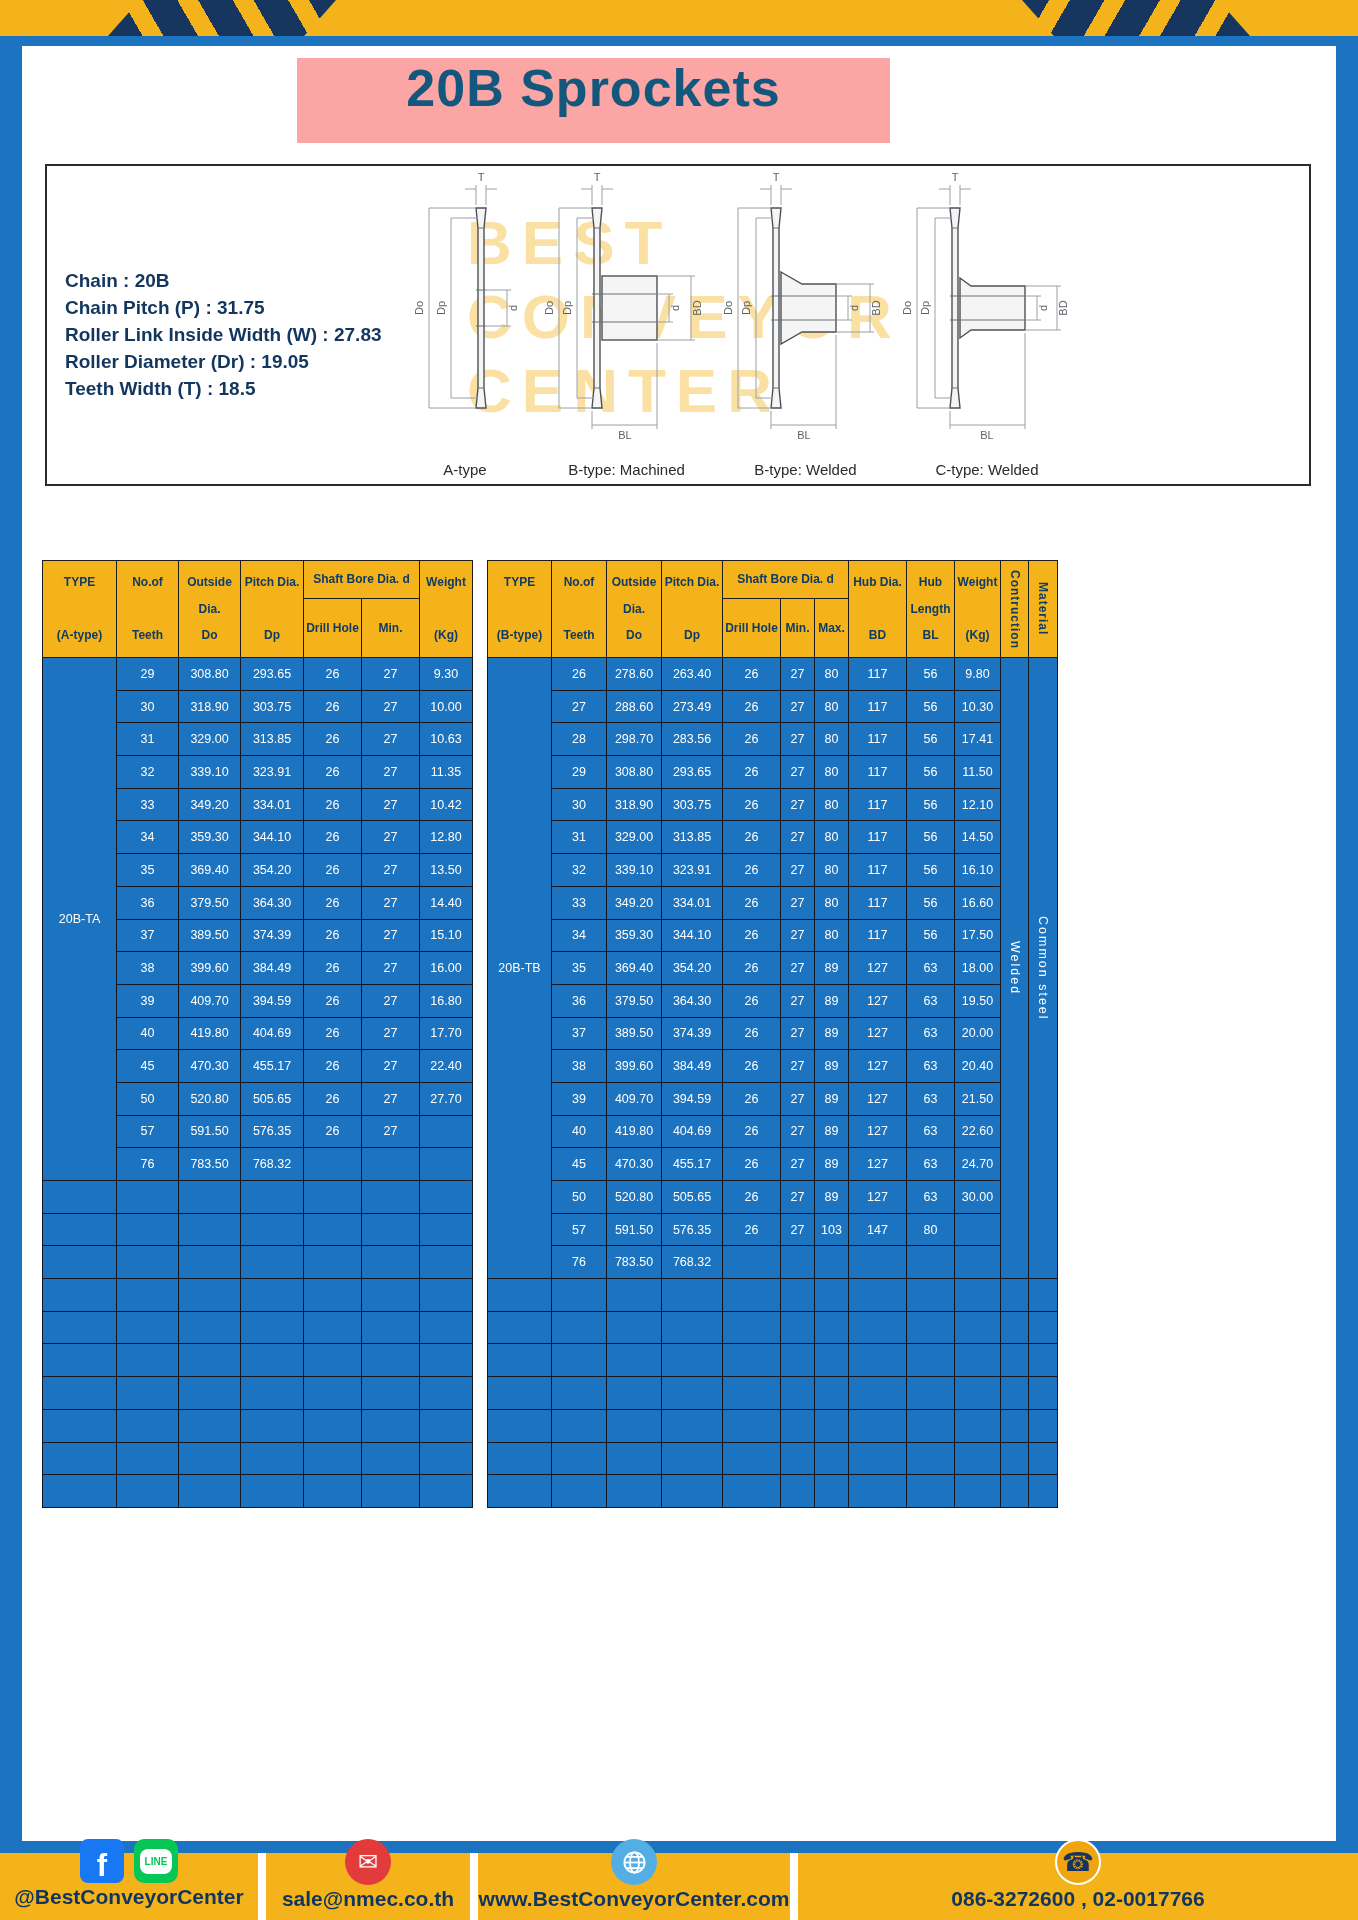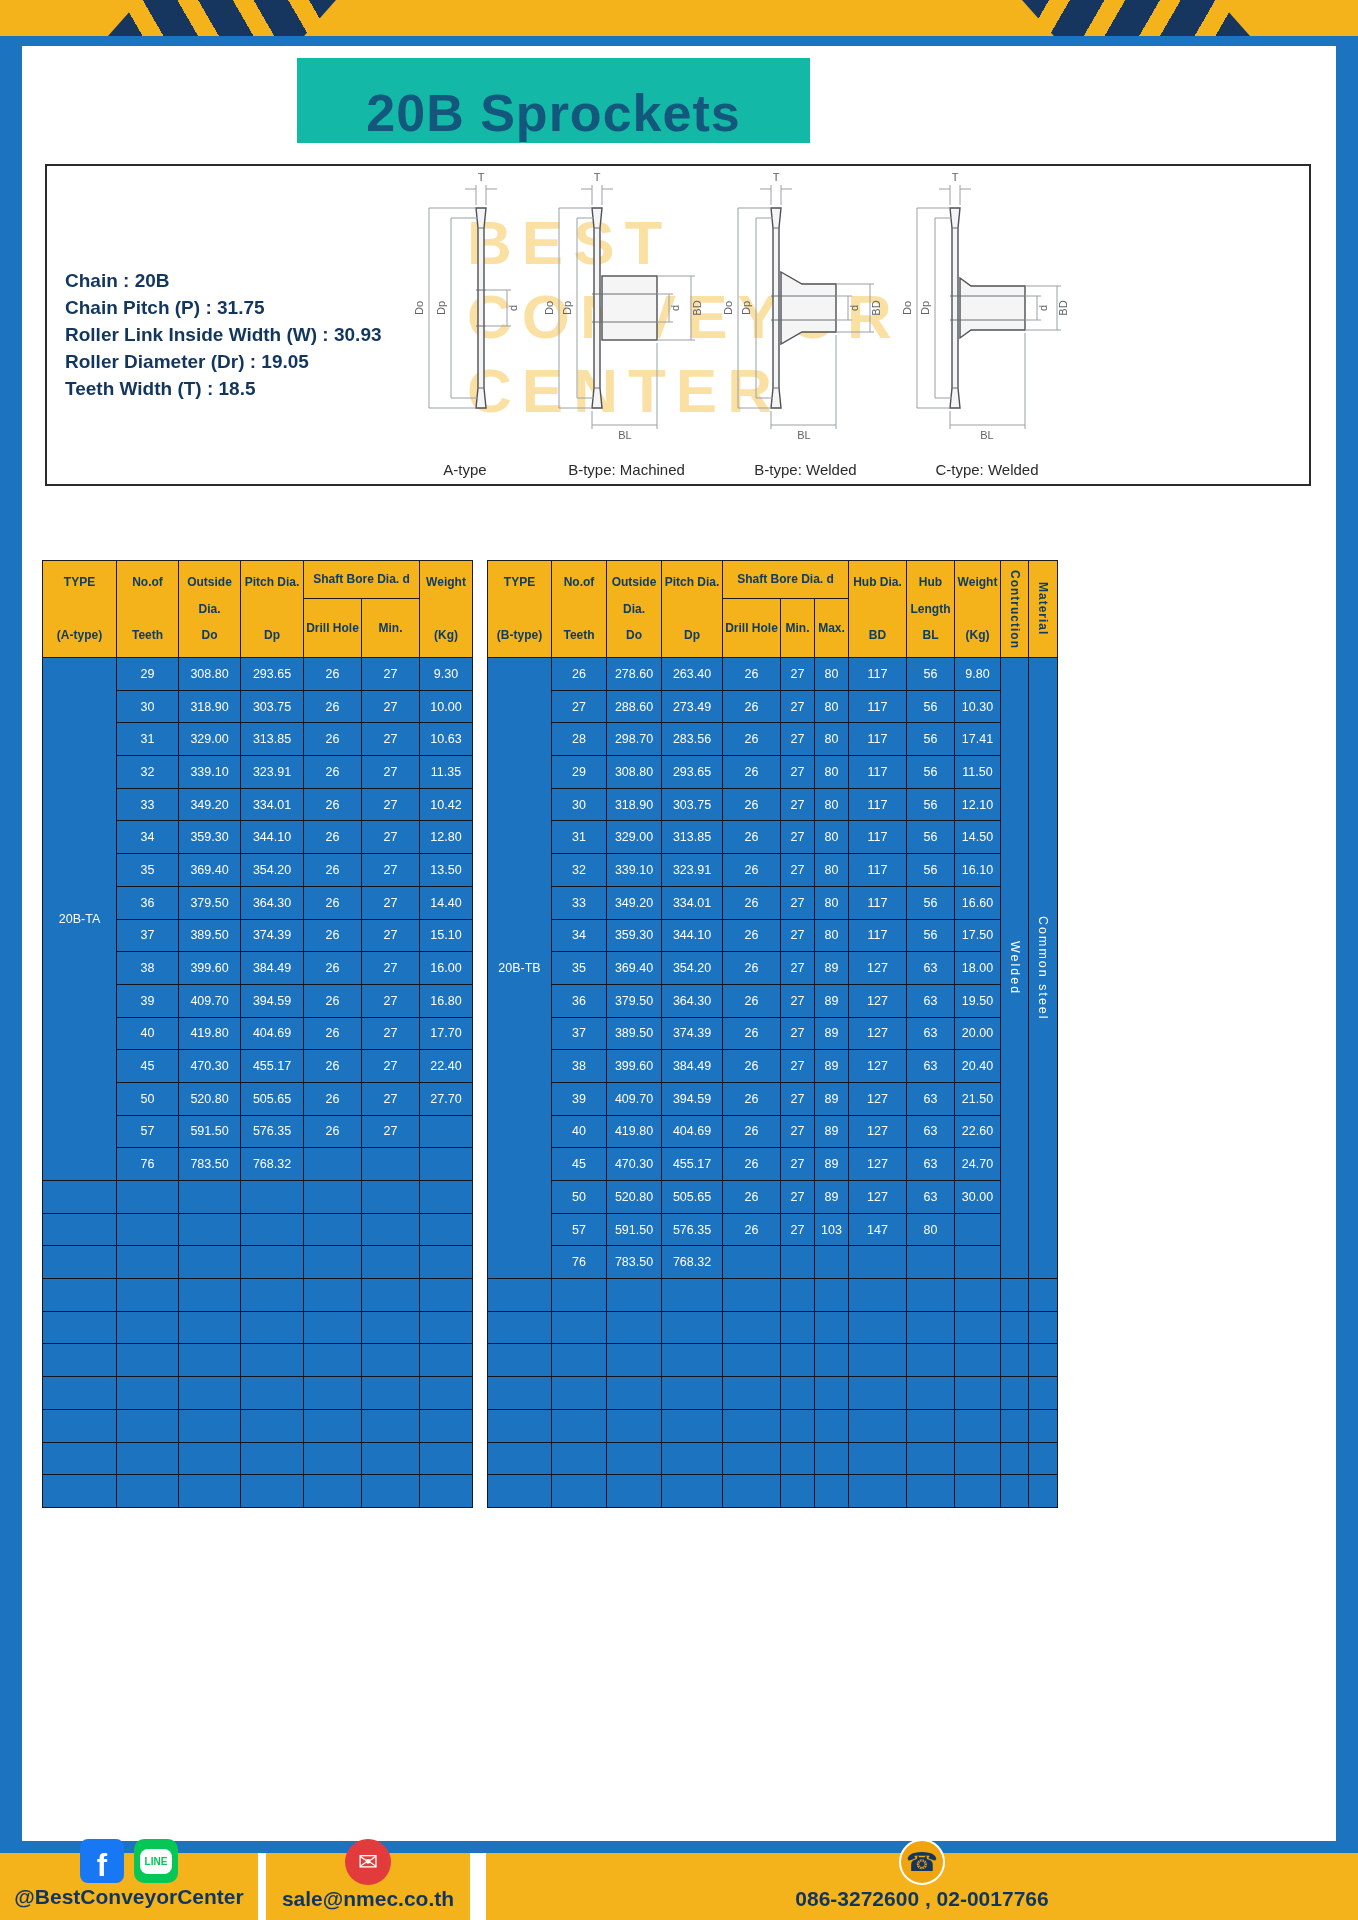--- a/index.html
+++ b/index.html
@@ -11,22 +11,22 @@
   .corner { position:absolute; top:0; height:36px; width:228px;
             background:repeating-linear-gradient(60deg,#16355f 0 30px,#f5b31b 30px 48px); }
   .corner.left  { left:108px;  clip-path:polygon(14% 0,100% 0,86% 100%,0 100%); }
   .corner.right { right:108px; clip-path:polygon(0 0,86% 0,100% 100%,14% 100%);
             background:repeating-linear-gradient(-60deg,#16355f 0 30px,#f5b31b 30px 48px); }
 
   
   .frame { position:absolute; top:36px; left:0; right:0; bottom:67px; background:#1c73bf; padding:10px 22px 12px; }
   .paper { position:relative; width:100%; height:100%; background:#ffffff; }
 
-  .title-box { position:absolute; left:275px; top:12px; width:513px; height:85px; background:#14b8a6;
-               display:flex; align-items:flex-end; justify-content:center; }
+  .title-box { position:absolute; left:275px; top:12px; width:593px; height:85px; background:#fca5a5;
+               display:flex; align-items:flex-start; justify-content:center; }
   .title-box .t { font-size:52px; font-weight:bold; color:#14577d; letter-spacing:1px; }
 
   
   .diagram-box { position:absolute; left:23px; top:118px; width:1266px; height:322px; border:2px solid #2b2b2b; background:#fff; }
   .specs { position:absolute; left:18px; top:101px; z-index:2; }
   .spec-line { font-size:19px; font-weight:bold; color:#12365e; line-height:27px; white-space:nowrap; }
   .watermark { position:absolute; left:420px; top:40px; width:480px; text-align:left; z-index:0;
                color:#f5b31b; opacity:.4; font-weight:bold; }
   .watermark div { font-size:62px; line-height:74px; letter-spacing:10px; }
   .drawings { position:absolute; left:348px; top:10px; width:716px; height:302px; display:flex;
@@ -92,21 +92,21 @@
       <div class="diagram-box">
         <div class="watermark">
           <div>BEST</div>
           <div>CONVEYOR</div>
           <div>CENTER</div>
         </div>
 
         <div class="specs">
           <div class="spec-line">Chain  :  20B</div>
           <div class="spec-line">Chain Pitch (P)  :  31.75</div>
-          <div class="spec-line">Roller Link Inside Width (W)  :  30.93</div>
+          <div class="spec-line">Roller Link Inside Width (W)  :  27.83</div>
           <div class="spec-line">Roller Diameter (Dr)  :  19.05</div>
           <div class="spec-line">Teeth Width (T)  :  18.5</div>
         </div>
 
         <div class="drawings">
 
           <div class="drawing">
             <svg width="140" height="280" viewBox="0 0 140 280">
               <text x="86" y="18" text-anchor="middle">T</text>
               <line class="dim" x1="81" y1="42" x2="81" y2="22"></line>
@@ -881,20 +881,34 @@
           </span>
       </div>
       <div class="f-label">@BestConveyorCenter</div>
     </div>
     <div class="f-div"></div>
     <div class="f-sec sec-email">
       <span class="icon-circle mail">✉</span>
       <div class="f-label">sale@nmec.co.th</div>
     </div>
     <div class="f-div"></div>
+    <div class="f-sec sec-web">
+      <span class="icon-circle globe">
+        <svg width="27" height="27" viewBox="0 0 24 24">
+            <g stroke="#ffffff" stroke-width="1.6" fill="none">
+          <circle cx="12" cy="12" r="9"></circle>
+              <ellipse cx="12" cy="12" rx="4" ry="9"></ellipse>
+          <line x1="3" y1="12" x2="21" y2="12"></line>
+              <line x1="4.5" y1="7" x2="19.5" y2="7"></line>
+              <line x1="4.5" y1="17" x2="19.5" y2="17"></line>
+        </g>
+          </svg>
+      </span>
+      <div class="f-label">www.BestConveyorCenter.com</div>
+    </div>
     <div class="f-div"></div>
     <div class="f-sec sec-phone">
       <span class="icon-circle phone">☎</span>
       <div class="f-label">086-3272600 , 02-0017766</div>
     </div>
   </div>
 
 </div>
 
 </body></html>

